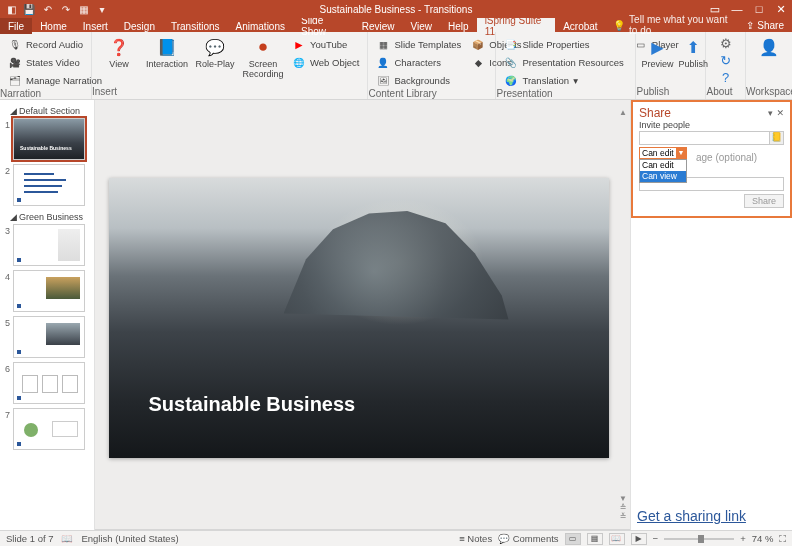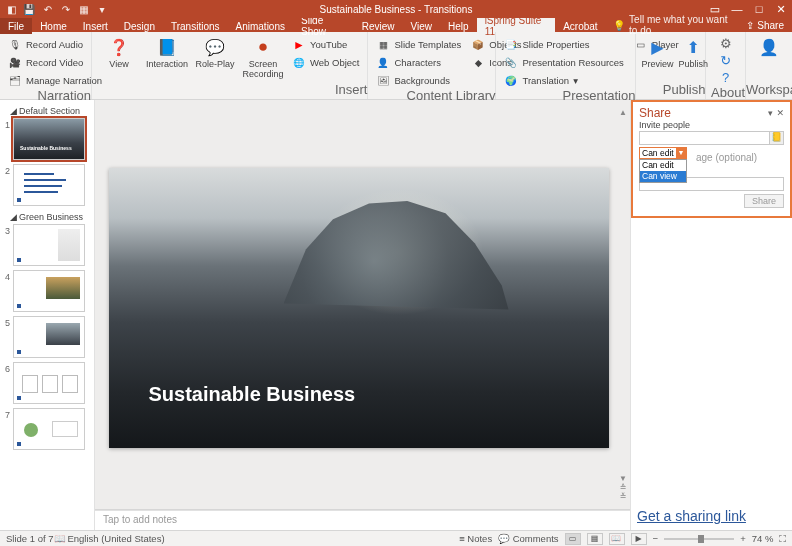--- a/index.html
+++ b/index.html
@@ -18,21 +18,21 @@
 .tabs .tab { padding: 8px 8px; display: flex; align-items: center; cursor: pointer; }
 .tabs .tab.active { background: #f3f2f1; color: #b7472a; }
 .tabs .tab.file { background: #9a3a22; }
 .tabs .tell { margin-left: 8px; opacity: 0.9; display: flex; align-items: center; gap: 3px; }
 .tabs .share-btn { margin-left: auto; padding: 0 8px; display: flex; align-items: center; gap: 3px; }
 
 
 .ribbon { height: 68px; background: #f3f2f1; border-bottom: 1px solid #d6d6d6; display: flex; }
 .ribbon-group { border-right: 1px solid #e1e1e1; display: flex; flex-direction: column; }
 .ribbon-group .body { flex: 1; display: flex; align-items: flex-start; padding: 4px 6px 0 6px; gap: 6px; }
-.ribbon-group .label { text-align: right; font-size: 13px; color: #666; padding-bottom: 2px; }
+.ribbon-group .label { text-align: left; font-size: 10px; color: #666; padding-bottom: 2px; }
 .rbtn-big { display: flex; flex-direction: column; align-items: center; width: 42px; gap: 2px; cursor: pointer; }
 .rbtn-big .icn { width: 22px; height: 22px; display: flex; align-items: center; justify-content: center; font-size: 16px; }
 .rbtn-big .lbl { font-size: 9px; text-align: center; line-height: 1.1; color: #444; }
 .rbtn-small { display: flex; align-items: center; gap: 4px; font-size: 9.5px; color: #444; padding: 1px 2px; cursor: pointer; white-space: nowrap; }
 .rbtn-small .icn { width: 14px; height: 14px; display: flex; align-items: center; justify-content: center; }
 .col { display: flex; flex-direction: column; gap: 2px; }
 
 
 .work { display: flex; height: 430px; }
 .thumbs { width: 95px; background: #fff; border-right: 1px solid #e1e1e1; overflow: hidden; padding: 4px 4px 0 2px; }
@@ -79,21 +79,21 @@
 .perm-dd .arr { margin-left:auto; background:#e8793b; width:10px; color:#fff; text-align:center; line-height:10px; font-size:7px;}
 .perm-list { position:absolute; left:-1px; top:11px; width:48px; border:1px solid #999; background:#fff; }
 .perm-list div { padding:0 2px; font-size:8.5px; line-height:11px; }
 .perm-list .sel { background:#2b7cd3; color:#fff; }
 .msg-label { font-size:10px; color:#999; position:absolute; left:63px; top:50px; }
 .msg-box { margin-top:18px; width:100%; height:14px; border:1px solid #c8c8c8; }
 .share-send { margin-top:3px; width:40px; height:14px; border:1px solid #c8c8c8; background:#f3f3f3; color:#999; font-size:9px; margin-left:auto; display:flex; align-items:center; justify-content:center; }
 .sharing-link { position:absolute; bottom:6px; left:6px; color:#2b579a; font-size:14px; text-decoration:underline; cursor:pointer; }
 
 
-.status { height: 16px; background: #f3f2f1; border-top:1px solid #d6d6d6; display:flex; align-items:center; font-size:9.5px; color:#555; padding:0 6px; gap:1px; }
+.status { height: 16px; background: #f3f2f1; border-top:1px solid #d6d6d6; display:flex; align-items:center; font-size:9.5px; color:#555; padding:0 6px; gap:8px; }
 .status .right { margin-left:auto; display:flex; align-items:center; gap:6px; }
 .view-btn { width:16px; height:12px; border:1px solid #c8c8c8; display:flex; align-items:center; justify-content:center; font-size:8px; cursor:pointer;}
 .view-btn.active { background:#d8d8d8; }
 .zoom-track { width:70px; height:2px; background:#c8c8c8; position:relative; }
 .zoom-thumb { position:absolute; left:48%; top:-3px; width:6px; height:8px; background:#888; }
 </style>
 </head>
 <body>
 
 <div class="titlebar">
@@ -140,21 +140,21 @@
 <div class="ribbon">
   <div class="ribbon-group" style="width:92px">
     <div class="body">
         <div class="col">
       <div class="rbtn-small">
             <span class="icn">🎙</span>
             <span>Record Audio</span>
           </div>
       <div class="rbtn-small">
             <span class="icn">🎥</span>
-            <span>Record Video</span>
+            <span>States Video</span>
           </div>
       <div class="rbtn-small">
             <span class="icn">🗂</span>
             <span>Manage Narration</span>
           </div>
     </div>
       </div>
     <div class="label">Narration</div>
   </div>
 
@@ -347,21 +347,20 @@
       </div>
       <div class="vscroll">
         <span>▲</span>
         <div style="flex:1"></div>
         <span>▼</span>
         <span>≙</span>
         <span>≚</span>
       </div>
     </div>
     <div class="notes-splitter"></div>
-    <div class="notes">Tap to add notes</div>
   </div>
 
   <div class="sharepane">
     <div class="share-box">
       <div class="share-title">
         <span>Share</span>
         <div class="sp-btns">
           <span>▾</span>
           <span>✕</span>
         </div>

